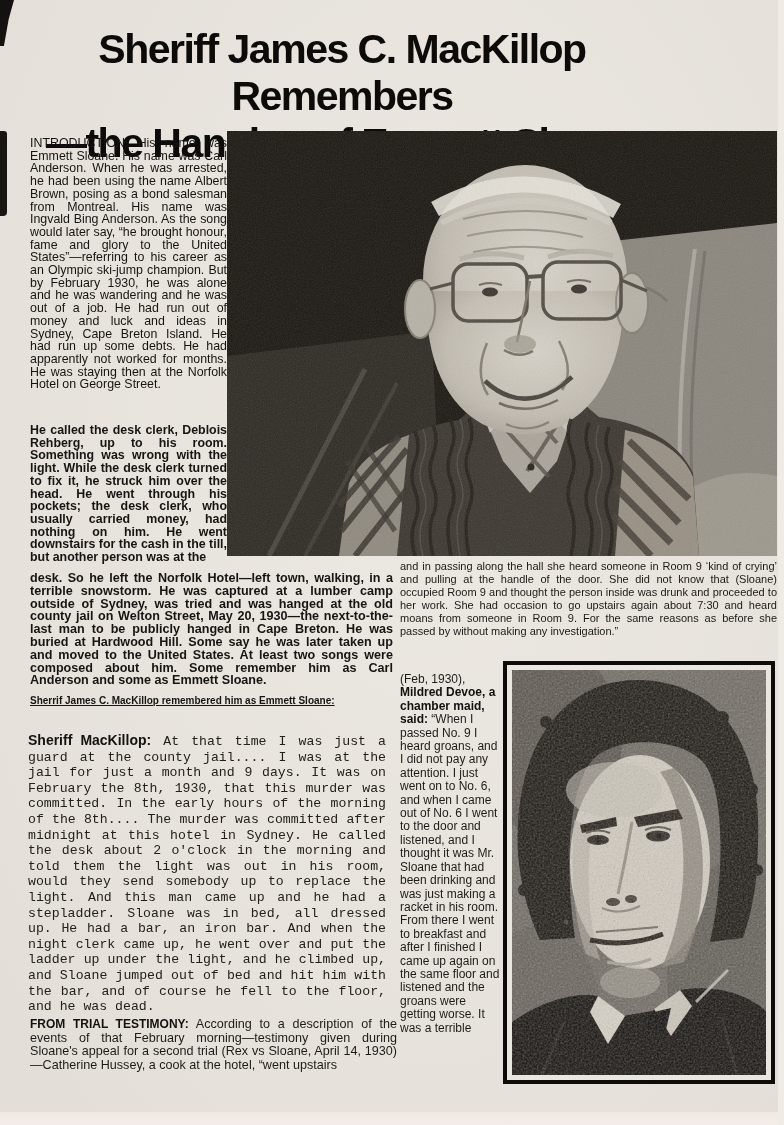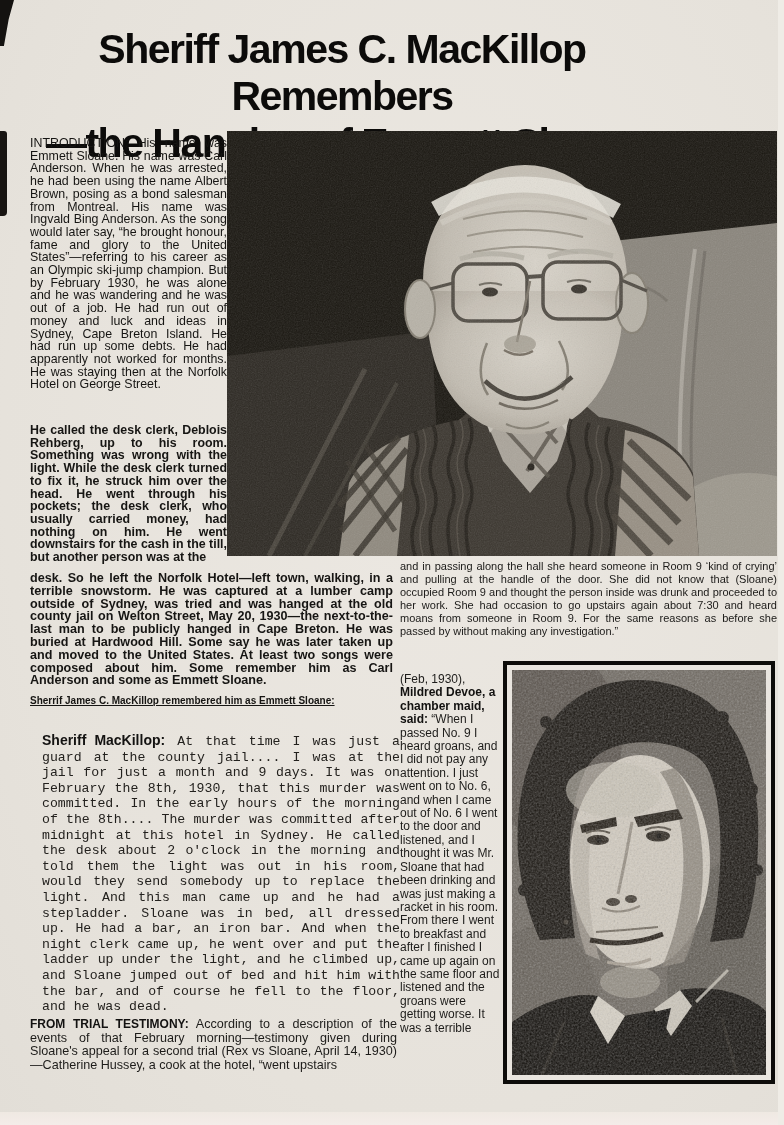--- a/index.html
+++ b/index.html
@@ -28,21 +28,21 @@
     letter-spacing:-1.5px;color:#0c0b0a;
   }
   .title span{display:block;}
 
   
   .tb{position:absolute;text-align:justify;}
   .intro-1{left:30px;top:137px;width:197px;font-weight:normal;font-size:12.4px;line-height:12.7px;}
   .intro-2{left:30px;top:424px;width:197px;font-weight:bold;font-size:12.4px;line-height:12.7px;}
   .intro-wide{left:30px;top:572px;width:363px;font-weight:bold;font-size:12.6px;line-height:12.8px;}
   .attribution{left:30px;top:694px;width:360px;font-weight:bold;font-size:10px;line-height:14px;text-align:left;text-decoration:underline;}
-  .mono-block{left:42px;top:733px;width:358px;font-family:"Liberation Mono", monospace;
+  .mono-block{left:28px;top:733px;width:358px;font-family:"Liberation Mono", monospace;
     font-size:13.2px;line-height:15.6px;color:#23211e;}
   .mono-block .speaker{font-family:"Liberation Sans", sans-serif;font-weight:bold;font-size:14px;color:#131211;}
   .trial{left:30px;top:1018px;width:367px;font-size:12.6px;line-height:13.5px;color:#1d1c1a;}
   .trial .lbl{font-weight:bold;font-size:12px;color:#121110;}
   .cont-right{left:400px;top:560px;width:377px;font-size:11px;line-height:12.9px;color:#1b1a18;}
   .transcript{left:400px;top:673px;width:100px;text-align:left;}
   .transcript .head{font-weight:bold;font-size:13px;line-height:14px;color:#100f0e;margin:0 0 1px 0;}
   .transcript .body{font-size:12px;line-height:13.4px;color:#1d1c1a;margin:0;}
   .transcript .b{font-weight:bold;color:#121110;}
   .page-number{position:absolute;left:748px;top:1124px;font-size:18px;letter-spacing:5px;color:#2e2c29;}

